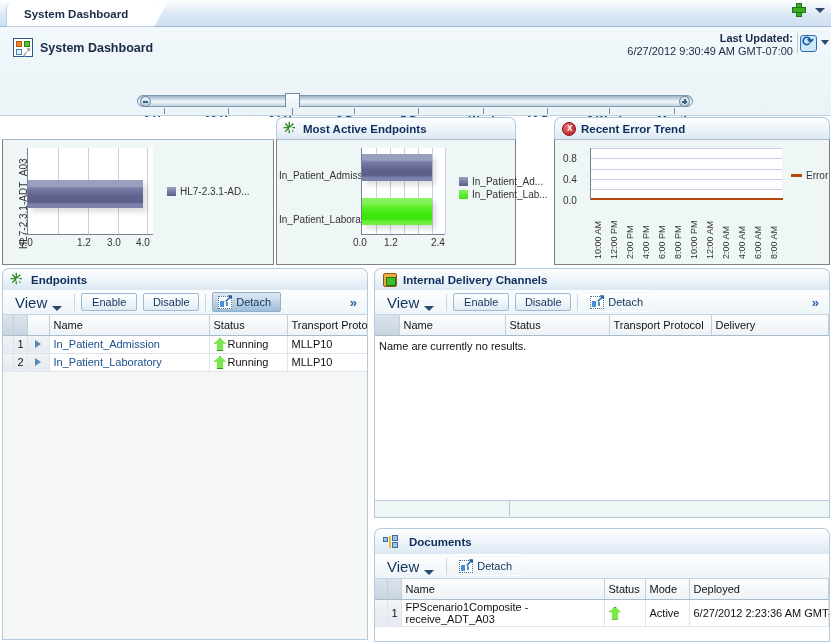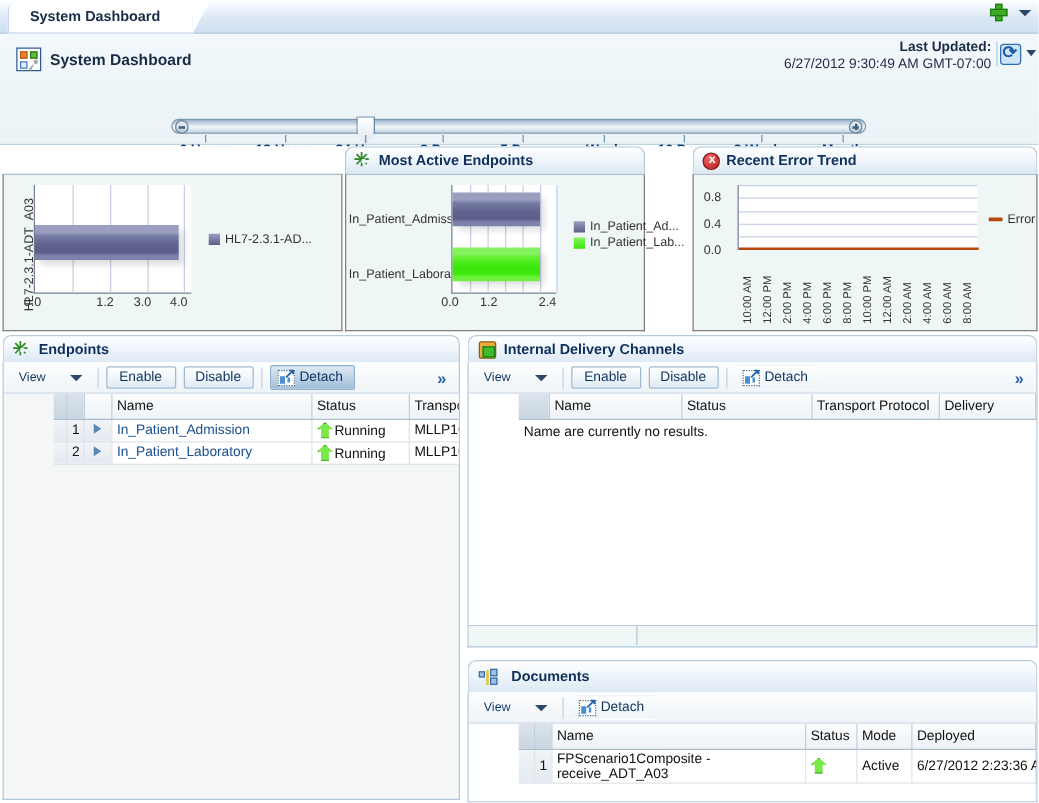--- a/index.html
+++ b/index.html
@@ -168,21 +168,21 @@
     border-top-left-radius: 7px; border-top-right-radius: 7px;
     display: flex; align-items: center; gap: 6px; padding-left: 8px;
     font-weight: bold; font-size: 11.5px; color: #0e2f5c;
   }
   .toolbar {
     position: absolute; left: 0; height: 25px; width: 100%;
     background: linear-gradient(to bottom, #fdfefe 0%, #eef4f8 100%);
     border-left: 1px solid #b4cade; border-right: 1px solid #b4cade; border-bottom: 1px solid #c3d4e2;
     display: flex; align-items: center; padding: 0 6px; gap: 6px;
   }
-  .tb-view { display: flex; align-items: center; gap: 19px; font-size: 10px; color: #10335e; padding: 0 6px; cursor: default; }
+  .tb-view { display: flex; align-items: flex-end; gap: 5px; font-size: 15px; color: #10335e; padding: 0 6px; cursor: default; }
   .tb-sep { width: 1px; height: 17px; background: #c3d4e2; }
   .btn {
     height: 18px; min-width: 56px; padding: 0 8px;
     display: flex; align-items: center; justify-content: center;
     font-size: 11px; color: #10335e;
     background: linear-gradient(to bottom, #ffffff 0%, #f0f6fa 50%, #dfeaf3 100%);
     border: 1px solid #9fb9d1; border-radius: 2px; cursor: default;
   }
   .btn-detach {
     height: 20px; padding: 0 9px 0 5px; display:flex; align-items:center; gap: 4px;
@@ -190,21 +190,21 @@
     background: linear-gradient(to bottom, #dfeaf3 0%, #c3d6e8 45%, #9fbcd8 100%);
     border: 1px solid #8fb0cd; border-radius: 2px; cursor: default;
   }
   .detach-ico { position: relative; width: 14px; height: 13px; background:#fff; border:1px dotted #4a6f94; }
   .detach-ico::before { content:""; position:absolute; left:1px; bottom:1px; width:4px; height:6px; background:#4a8fd0; box-shadow: 5px 0 0 -1px #4a8fd0; }
   .detach-ico::after { content:"↗"; position:absolute; right:-2px; top:-5px; font-size:11px; color:#1a5fa8; font-weight:bold; }
   .chev { margin-left: auto; color: #2b62a3; font-size: 13px; font-weight: bold; padding-right: 4px; cursor: default; }
 
   .tbl { position: absolute; left: 0; width: 100%;
          border-left: 1px solid #b4cade; border-right: 1px solid #b4cade; border-bottom: 1px solid #b4cade;
-         background: #f5f6f6; overflow: hidden; padding-left: 40px; }
+         background: #f5f6f6; overflow: hidden; }
   table.grid { border-collapse: collapse; width: 100%; table-layout: fixed; font-size: 11px; }
   table.grid th {
     background: linear-gradient(to bottom, #fbfcfd 0%, #eef3f7 100%);
     border-right: 1px solid #c3d0db; border-bottom: 1px solid #a9bccc;
     font-weight: normal; text-align: left; padding: 2px 4px; height: 20px; color: #111;
   }
   table.grid th.rownum { background: linear-gradient(to bottom,#dbe3ec,#c9d5e1); }
   table.grid td {
     border-right: 1px solid #dfe4e9; border-bottom: 1px solid #dfe4e9;
     padding: 1px 4px; height: 18px; background: #fff; color: #111;

